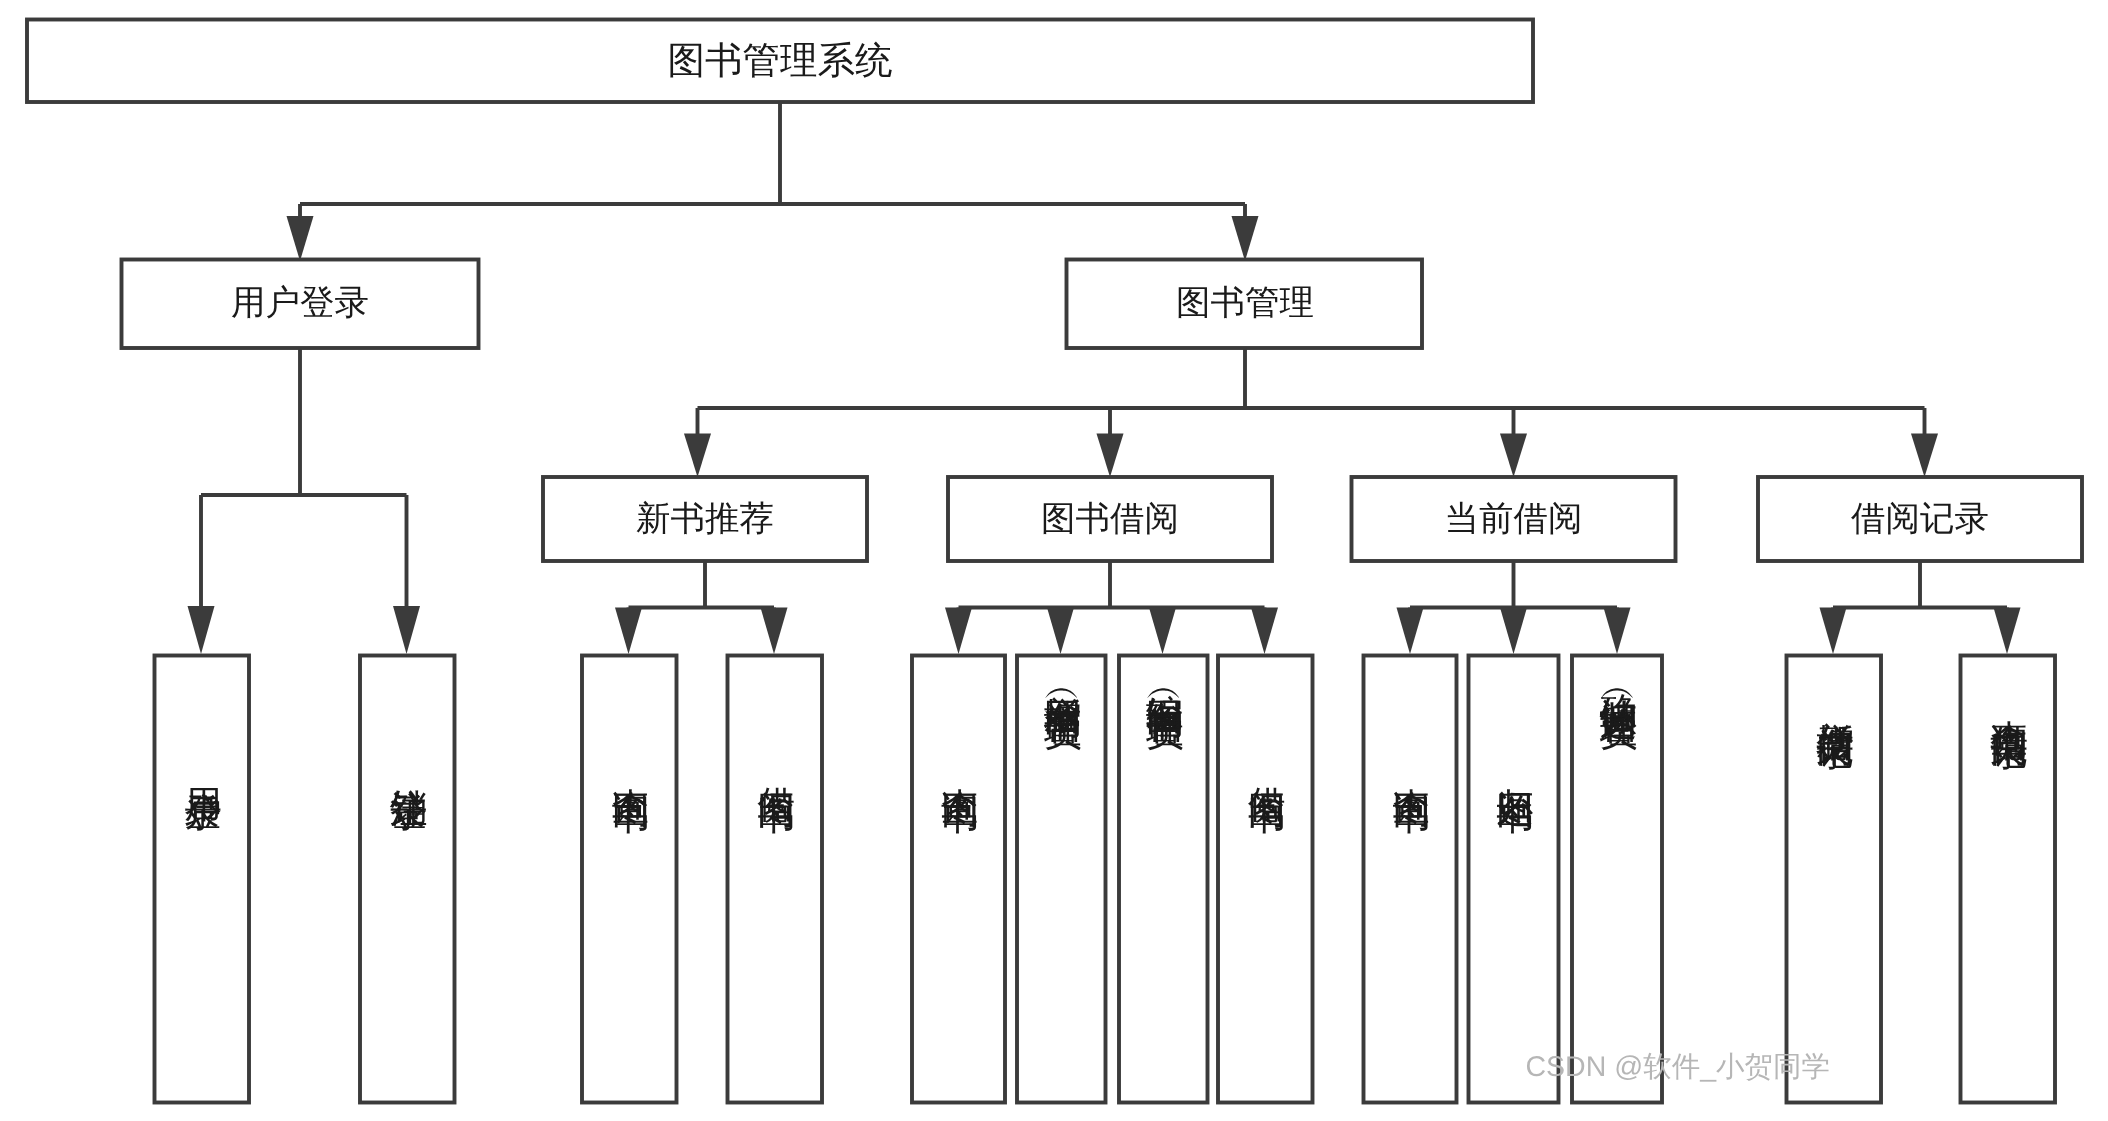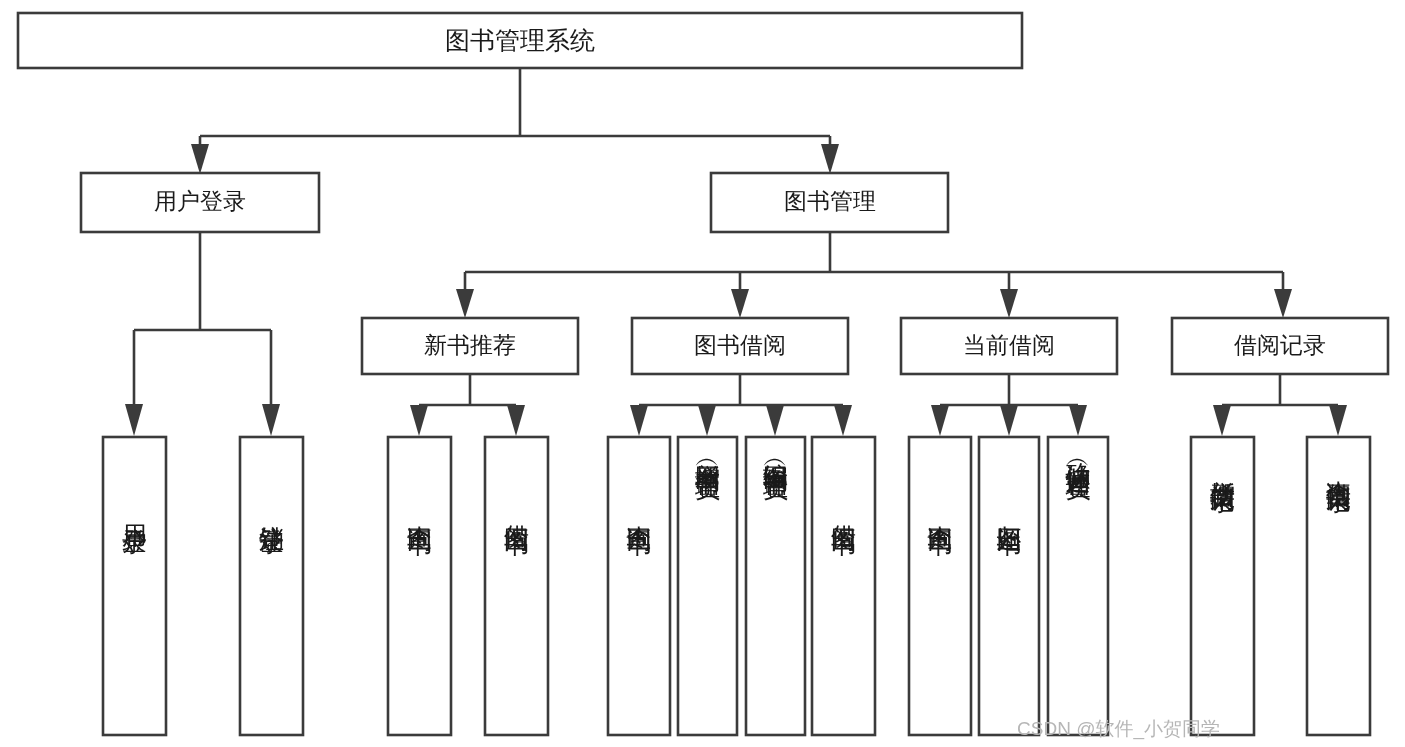--- a/index.html
+++ b/index.html
@@ -63,21 +63,21 @@
     font-family: "Liberation Sans", "DejaVu Sans", sans-serif;
     font-size: 25px;
     line-height: 1;
     letter-spacing: 2px;
     color: #1a1a1a;
     white-space: nowrap;
   }
   .watermark {
     position: absolute;
     right: 8px;
-    bottom: 5px;
+    bottom: 23px;
     font-family: "Liberation Sans", "DejaVu Sans", sans-serif;
     font-size: 19px;
     color: #b6b6b6;
     white-space: nowrap;
     user-select: none;
   }
 </style>
 </head>
 <body>
 

